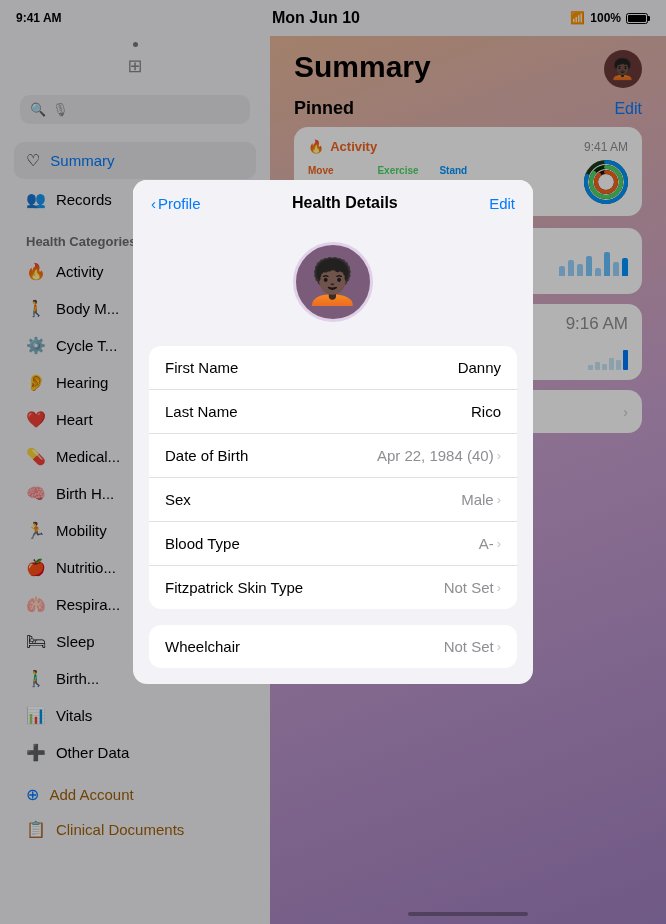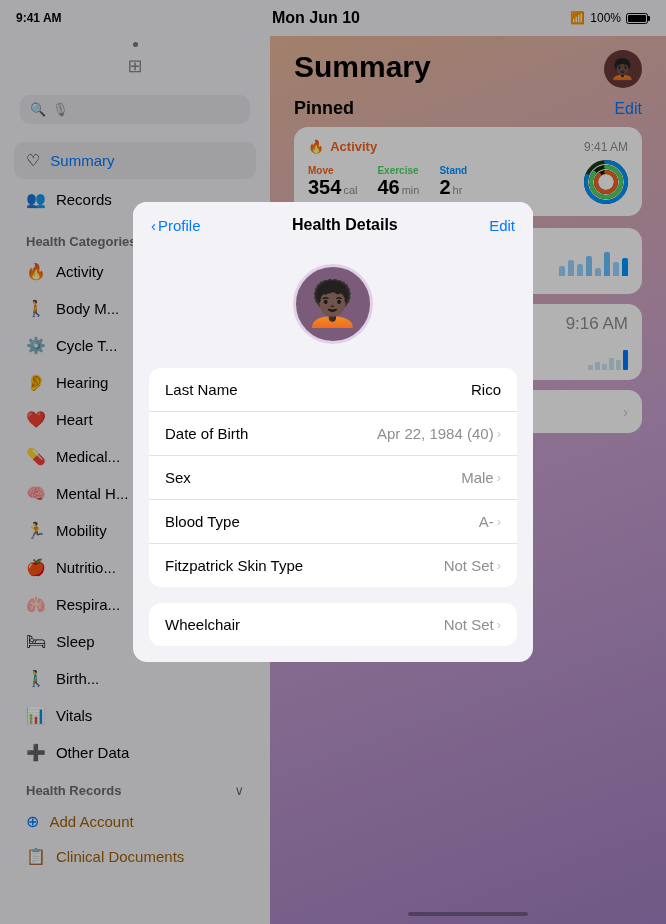--- a/index.html
+++ b/index.html
@@ -341,21 +341,21 @@
   </style>
 </head>
 <body>
 
 <div style="position:absolute;top:0;left:0;right:0;height:36px;background:#f2f2f7;z-index:20;display:flex;align-items:center;justify-content:space-between;padding:0 16px;">
 
   <div style="font-size:12px;font-weight:600;color:#000;">9:41 AM</div>
   <div style="font-size:16px;font-weight:700;color:#000;">Mon Jun 10</div>
   <div style="display:flex;align-items:center;gap:5px;">
     <div style="font-size:12px;">📶</div>
-    <div style="font-size:12px;font-weight:400;color:#000;">100%</div>
+    <div style="font-size:12px;font-weight:700;color:#000;">100%</div>
     <div style="display:flex;align-items:center;">
       <div style="width:22px;height:11px;border:1.5px solid #000;border-radius:2.5px;padding:1px;display:flex;align-items:center;">
         <div style="width:100%;height:100%;background:#000;border-radius:1px;"></div>
       </div>
       <div style="width:2px;height:5px;background:#000;border-radius:0 1px 1px 0;"></div>
     </div>
   </div>
 </div>
 
 <div class="app-container">
@@ -405,21 +405,21 @@
       <div class="health-item">
         <span class="health-icon">❤️</span>
         <span class="health-label">Heart</span>
       </div>
       <div class="health-item">
         <span class="health-icon">💊</span>
         <span class="health-label">Medical...</span>
       </div>
       <div class="health-item">
         <span class="health-icon">🧠</span>
-        <span class="health-label">Mental H...</span>
+        <span class="health-label">Birth H...</span>
       </div>
       <div class="health-item">
         <span class="health-icon">🏃</span>
         <span class="health-label">Mobility</span>
       </div>
       <div class="health-item">
         <span class="health-icon">🍎</span>
         <span class="health-label">Nutritio...</span>
       </div>
       <div class="health-item">
@@ -437,24 +437,20 @@
       <div class="health-item">
         <span class="health-icon">📊</span>
         <span class="health-label">Vitals</span>
       </div>
       <div class="health-item">
         <span class="health-icon">➕</span>
         <span class="health-label">Other Data</span>
       </div>
     </div>
     <div class="health-records-section">
-      <div class="health-records-header">
-        <span class="health-records-title">Health Records</span>
-        <span class="chevron-icon">∨</span>
-      </div>
       <div class="records-item">
         <span class="records-icon" style="color:#007aff;">⊕</span>
         <span class="records-label">Add Account</span>
       </div>
       <div class="records-item">
         <span class="records-icon">📋</span>
         <span class="records-label">Clinical Documents</span>
       </div>
     </div>
   </div>
@@ -592,20 +588,24 @@
     </div>
 
     <div class="modal-avatar-section">
       <div class="modal-avatar">
         <span>🧑🏿‍🦱</span>
       </div>
     </div>
 
     <div class="modal-form">
       <div class="form-row">
+        <span class="form-label">First Name</span>
+        <span class="form-value dark">Danny</span>
+      </div>
+      <div class="form-row">
         <span class="form-label">Last Name</span>
         <span class="form-value dark">Rico</span>
       </div>
       <div class="form-row">
         <span class="form-label">Date of Birth</span>
         <span class="form-value">
           <span>Apr 22, 1984 (40)</span>
           <span class="chevron-right">›</span>
         </span>
       </div>

